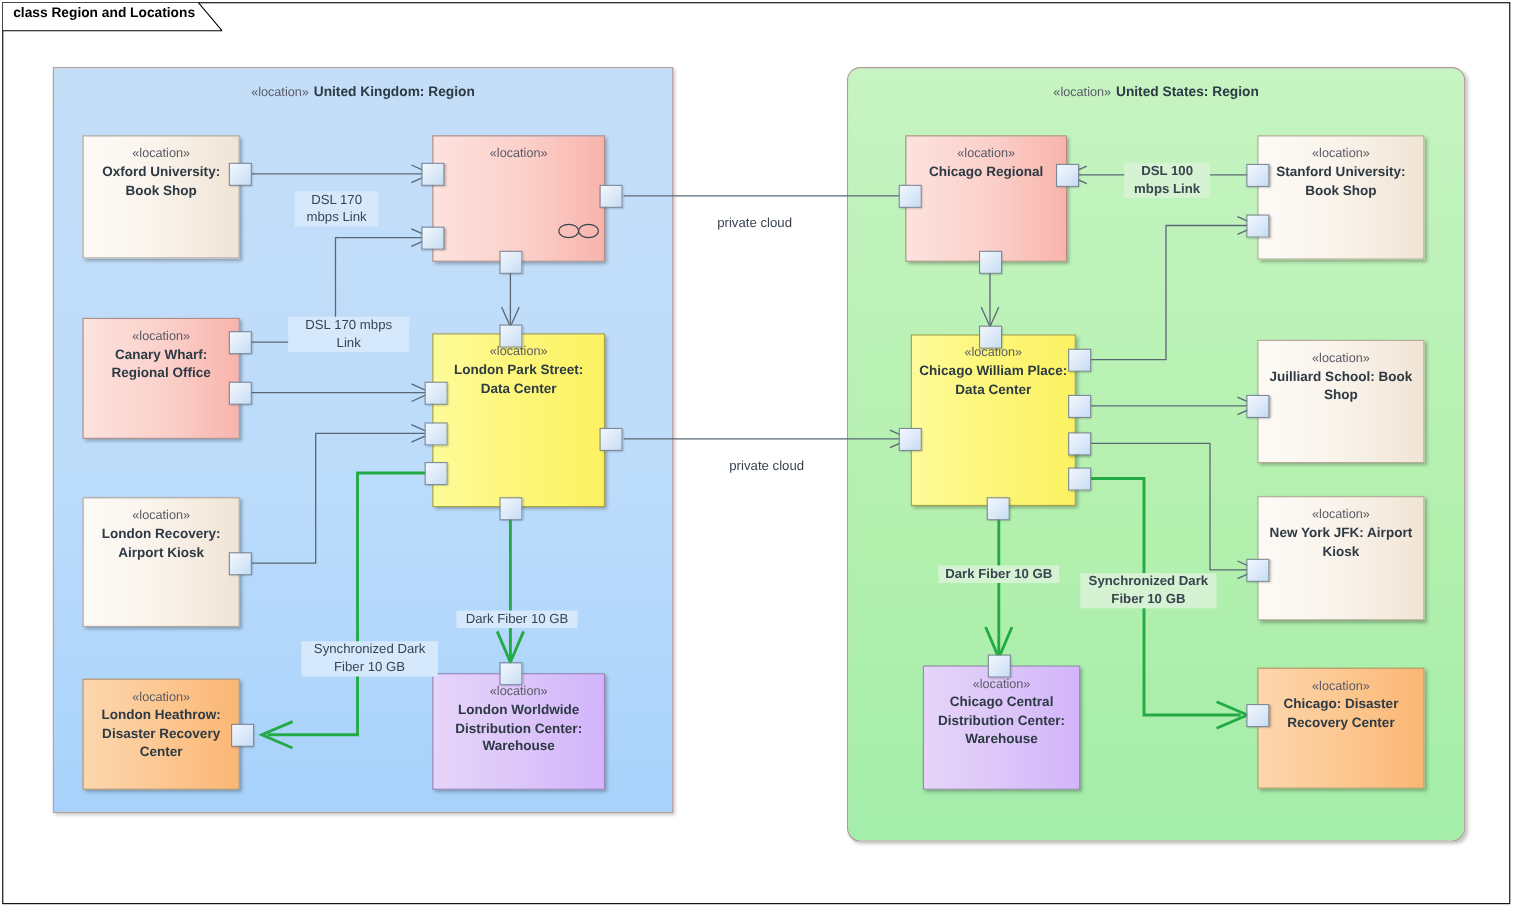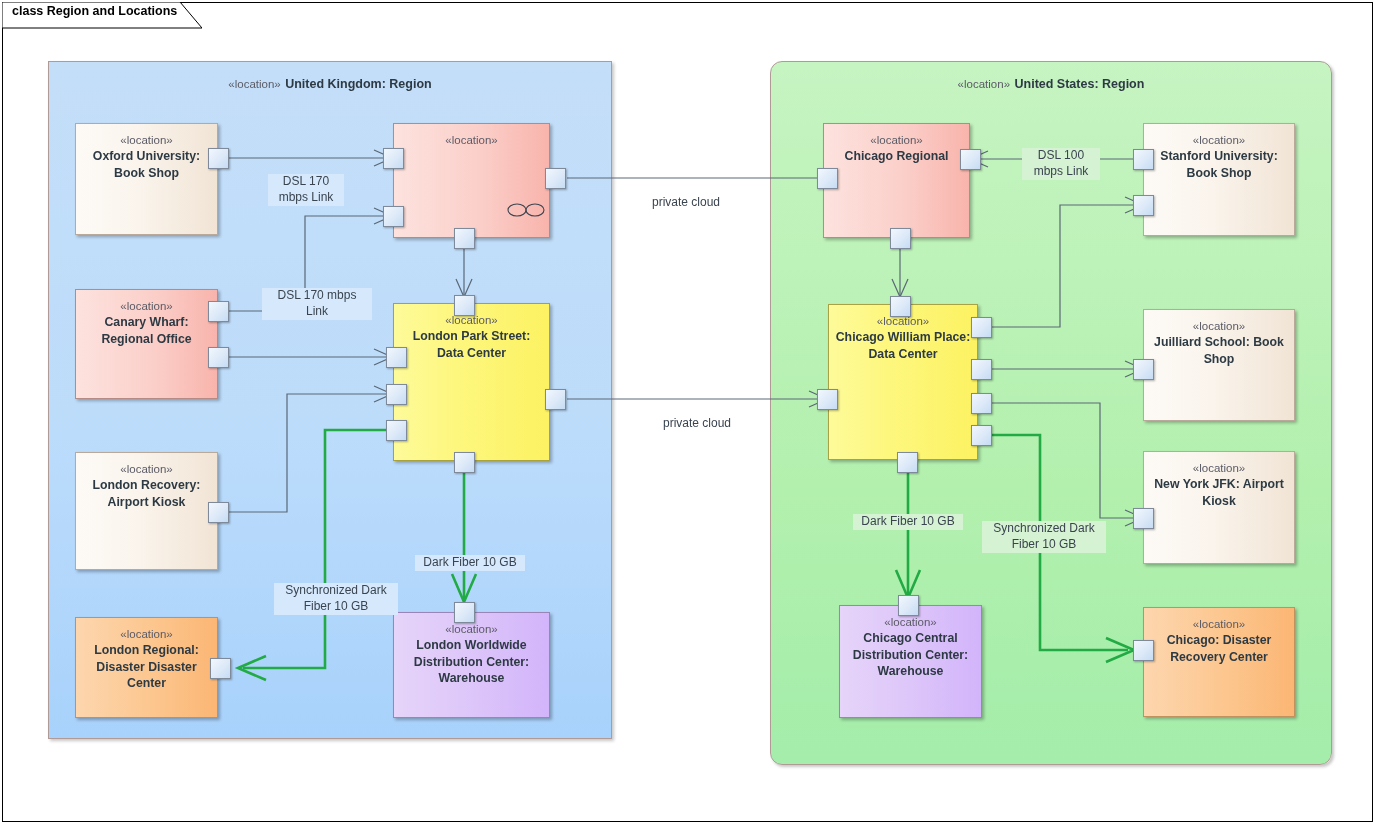--- a/index.html
+++ b/index.html
@@ -35,21 +35,21 @@
         background:linear-gradient(135deg,#f2f7fd 0%,#dce9f8 55%,#c5dcf4 100%);
         box-shadow:1px 1px 2px rgba(0,0,0,.3);}
 
   
   .iface{position:absolute;}
 
   
   .elabel{position:absolute;font-size:12px;color:#3a4450;background:#eef4fb;line-height:1.32;text-align:center;white-space:pre;}
   .elabel.plain{background:#ffffff;margin-top:46px;}
   .elabel.blue{background:#d6e9fc;margin-top:36px;}
-  .elabel.green{background:#d5f2d2;}
+  .elabel.green{background:#d5f2d2;font-weight:bold;}
   svg.wires{position:absolute;left:0;top:0;width:1382px;height:832px;pointer-events:none;}
 </style>
 </head>
 <body>
 
 <div id="canvas">
 
   <div class="frame"></div>
 
   <svg class="tabshape" style="left:2px;top:2px;width:200px;height:28px;">
@@ -175,21 +175,21 @@
     <div class="lbl">
       <span class="stereo">«location»</span>
       <span class="nm">London Recovery: Airport Kiosk</span>
     </div>
   </div>
   <div class="port" style="left:208px;top:502px;"></div>
 
   <div class="node c-orange" style="left:75px;top:617px;width:143px;height:101px;">
     <div class="lbl">
       <span class="stereo">«location»</span>
-      <span class="nm">London Regional: Disaster Disaster Center</span>
+      <span class="nm">London Heathrow: Disaster Recovery Center</span>
     </div>
   </div>
   <div class="port" style="left:210px;top:658px;"></div>
 
   <div class="node c-purple" style="left:393px;top:612px;width:157px;height:106px;">
     <div class="lbl">
       <span class="stereo">«location»</span>
       <span class="nm">London Worldwide Distribution Center: Warehouse</span>
     </div>
   </div>

